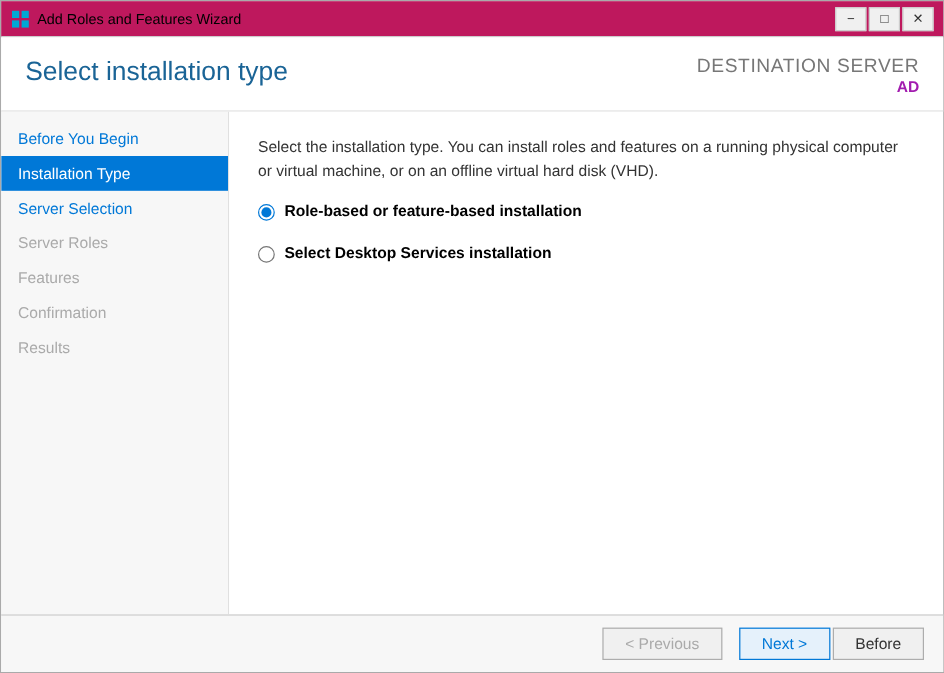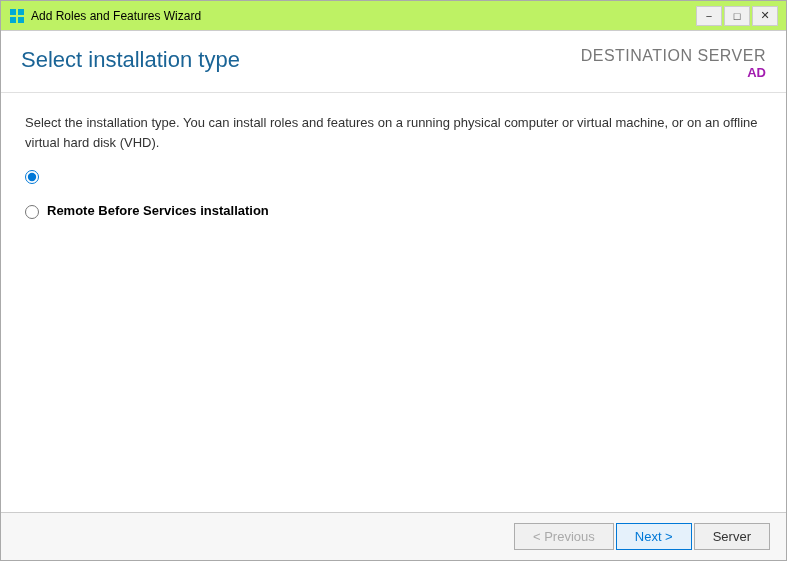--- a/index.html
+++ b/index.html
@@ -17,21 +17,21 @@
     .window {
       width: 787px;
       height: 561px;
       background: #fff;
       border: 1px solid #aaa;
       display: flex;
       flex-direction: column;
       box-shadow: 2px 2px 8px rgba(0,0,0,0.3);
     }
     .title-bar {
-      background: #bef264;
+      background: #be185d;
       border-bottom: 1px solid #ccc;
       height: 30px;
       display: flex;
       align-items: center;
       padding: 0 8px;
       flex-shrink: 0;
     }
     .title-bar-icon {
       width: 16px;
       height: 16px;
@@ -187,20 +187,21 @@
       min-width: 72px;
     }
     .footer-btn:disabled {
       color: #aaa;
       cursor: default;
     }
     .footer-btn.primary {
       background: #e5f1fb;
       border-color: #0078d7;
       color: #0078d7;
+      margin-left: 12px;
     }
   </style>
 </head>
 <body>
 
 <div class="window">
 
   <div class="title-bar">
     <div class="title-bar-icon">
       <svg width="16" height="16" viewBox="0 0 16 16">
@@ -221,46 +222,56 @@
   <div class="header">
     <h1 class="header-title">Select installation type</h1>
     <div class="destination-server">
       <div class="destination-label">DESTINATION SERVER</div>
       <div class="destination-name">AD</div>
     </div>
   </div>
 
   <div class="content-area">
 
+    <nav class="sidebar">
+      <div class="sidebar-item clickable">Before You Begin</div>
+      <div class="sidebar-item active">Installation Type</div>
+      <div class="sidebar-item clickable">Server Selection</div>
+      <div class="sidebar-item disabled">Server Roles</div>
+      <div class="sidebar-item disabled">Features</div>
+      <div class="sidebar-item disabled">Confirmation</div>
+      <div class="sidebar-item disabled">Results</div>
+    </nav>
 
     <div class="main-content">
       <p class="description-text">Select the installation type. You can install roles and features on a running physical computer or virtual machine, or on an offline virtual hard disk (VHD).</p>
 
       <div class="option-group">
 
         <div class="option-item">
           <div class="radio-wrap">
             <input type="radio" name="install-type" id="role-based" checked="" style="">
           </div>
           <div class="option-text">
+            <div class="option-title">Role-based or feature-based installation</div>
           </div>
         </div>
 
         <div class="option-item">
           <div class="radio-wrap">
             <input type="radio" name="install-type" id="remote-desktop" style="">
           </div>
           <div class="option-text">
-            <div class="option-title">Remote Before Services installation</div>
+            <div class="option-title">Select Desktop Services installation</div>
           </div>
         </div>
 
       </div>
     </div>
   </div>
 
   <div class="footer">
     <button class="footer-btn" disabled="">&lt; Previous</button>
     <button class="footer-btn primary">Next &gt;</button>
-    <button class="footer-btn">Server</button>
+    <button class="footer-btn">Before</button>
   </div>
 
 </div>
 
 </body></html>

